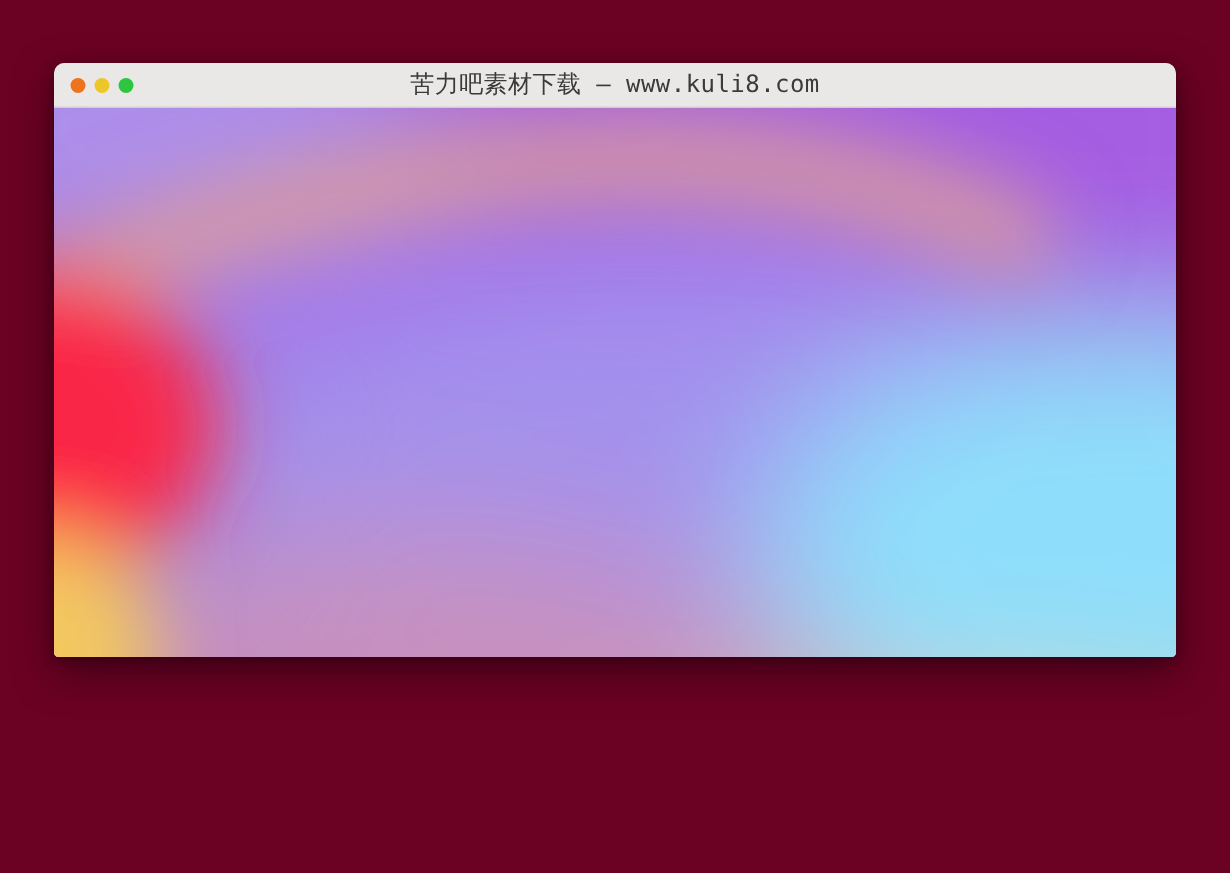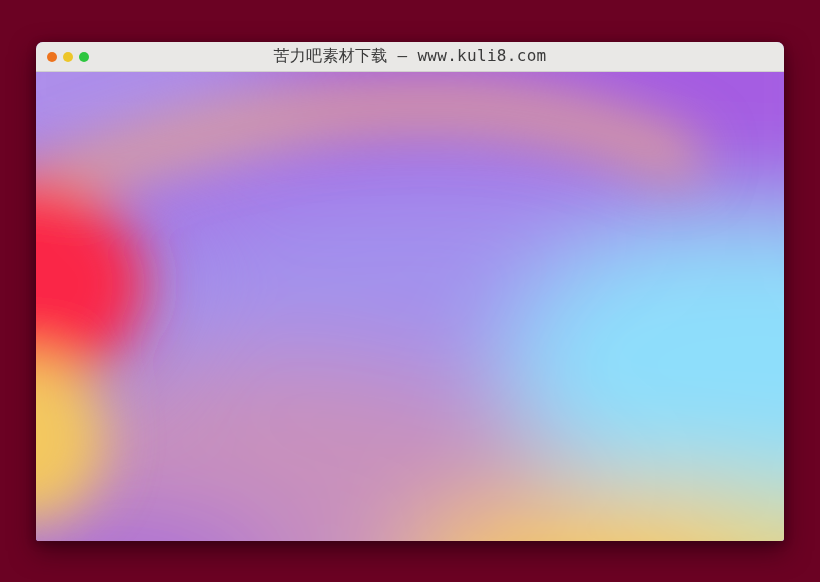--- a/index.html
+++ b/index.html
@@ -11,21 +11,21 @@
     height: 582px;
     background: #6b0223;
     overflow: hidden;
   }
 
   .window {
     position: absolute;
     left: 36px;
     top: 42px;
     width: 748px;
-    height: 499px;
+    height: 396px;
     border-radius: 7px 7px 3px 3px;
     overflow: hidden;
     box-shadow: 0 10px 26px rgba(30,0,12,0.55), 0 2px 8px rgba(30,0,12,0.40);
     background: #a18ce6;
   }
 
   .titlebar {
     position: relative;
     height: 30px;
     background: #e9e8e6;

